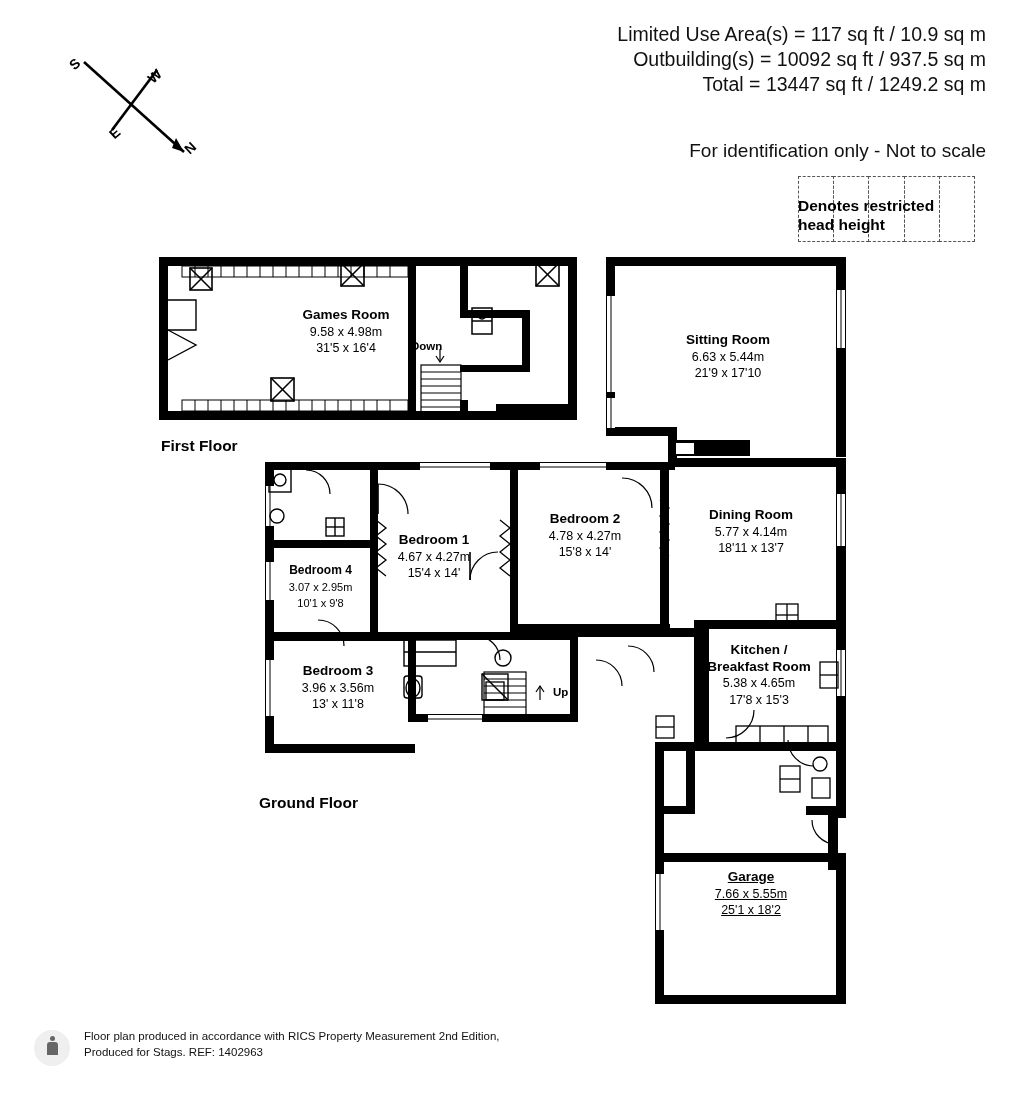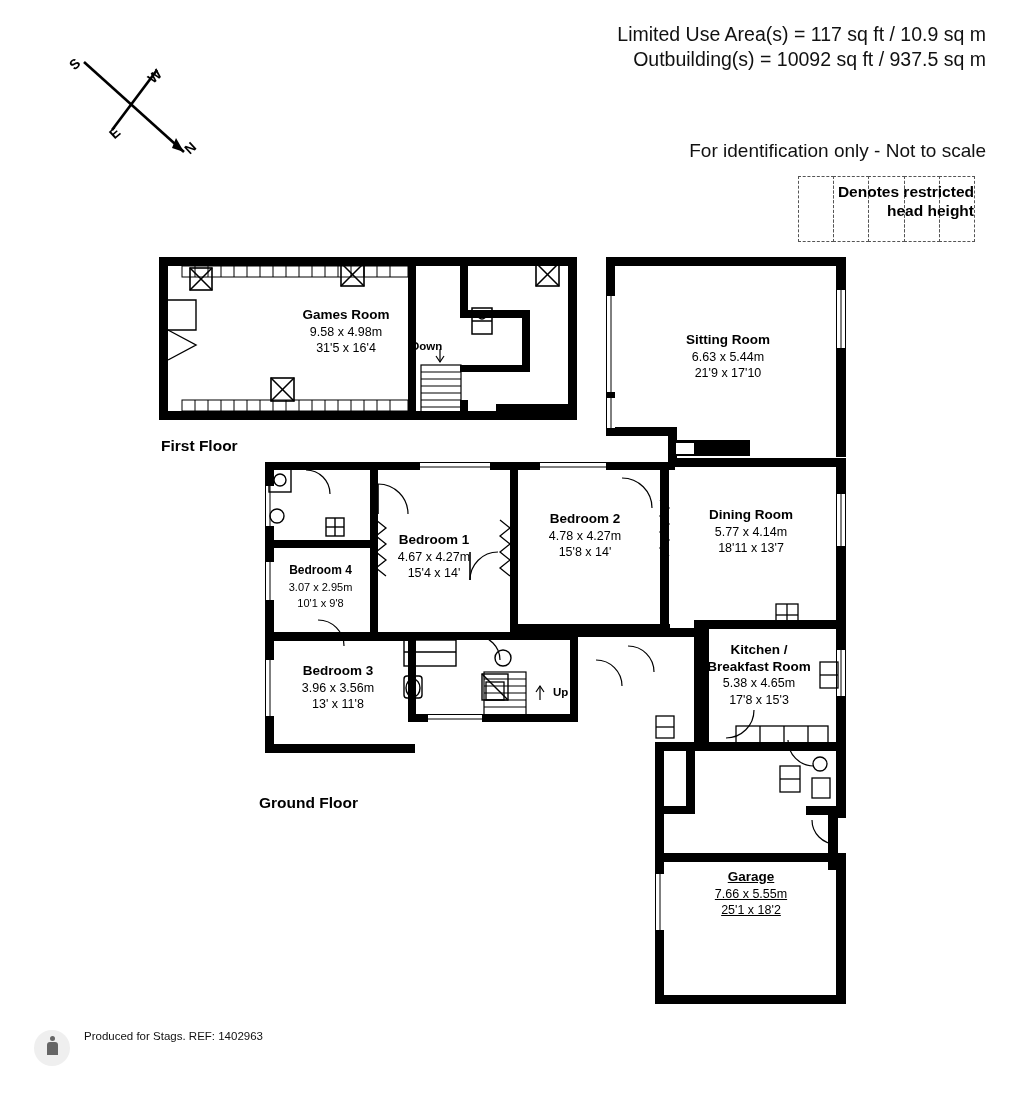--- a/index.html
+++ b/index.html
@@ -8,21 +8,21 @@
 
   
   #areas{position:absolute;right:38px;top:22px;text-align:right;}
   #areas div{font-size:19.5px;line-height:25px;color:#111;white-space:nowrap;}
   #idonly{position:absolute;right:38px;top:140px;font-size:19px;color:#111;text-align:right;white-space:nowrap;}
 
   
   #keybox{position:absolute;left:798px;top:176px;width:176px;height:66px;}
   #keybox .hatchrow{position:absolute;left:0;top:0;width:176px;height:66px;display:flex;}
   #keybox .hatchcell{flex:1;border:1px dashed #555;margin-right:-1px;}
-  #keylabel{position:absolute;left:798px;top:182px;width:176px;text-align:right;font-size:15.5px;font-weight:bold;line-height:19px;}
+  #keylabel{position:absolute;left:798px;top:196px;width:176px;text-align:left;font-size:15.5px;font-weight:bold;line-height:19px;}
 
   
   #compass{position:absolute;left:62px;top:48px;width:150px;height:120px;}
 
   
   .floorlabel{position:absolute;font-size:15.5px;font-weight:bold;}
   #lbl-first{left:161px;top:437px;}
   #lbl-ground{left:259px;top:762px;margin-top:32px;}
 
   
@@ -43,20 +43,21 @@
   #foot-icon .head{position:absolute;left:3px;top:0;width:5px;height:5px;border-radius:50%;background:#666;}
   #foot-icon .body{position:absolute;left:0px;top:6px;width:11px;height:13px;background:#666;border-radius:3px 3px 0 0;}
   .nb{font-weight:bold;}
 </style>
 </head>
 <body>
 
 <div id="areas">
   <div>Limited Use Area(s) = 117 sq ft / 10.9 sq m</div>
   <div>Outbuilding(s) = 10092 sq ft / 937.5 sq m</div>
+  <div>Total = 13447 sq ft / 1249.2 sq m</div>
 </div>
 <div id="idonly">For identification only - Not to scale</div>
 
 <div id="keybox">
   <div class="hatchrow">
     <div class="hatchcell"></div>
     <div class="hatchcell"></div>
     <div class="hatchcell"></div>
     <div class="hatchcell"></div>
     <div class="hatchcell"></div>
@@ -402,14 +403,15 @@
 <div class="small-txt" style="left:411px;top:340px;">Down</div>
 <div class="small-txt" style="left:553px;top:686px;">Up</div>
 
 <div id="foot-icon">
   <div class="fig">
     <div class="head"></div>
     <div class="body"></div>
   </div>
 </div>
 <div id="footer">
+  <div class="l">Floor plan produced in accordance with RICS Property Measurement 2nd Edition,</div>
   <div class="l">Produced for Stags.   REF: 1402963</div>
 </div>
 
 </body></html>

